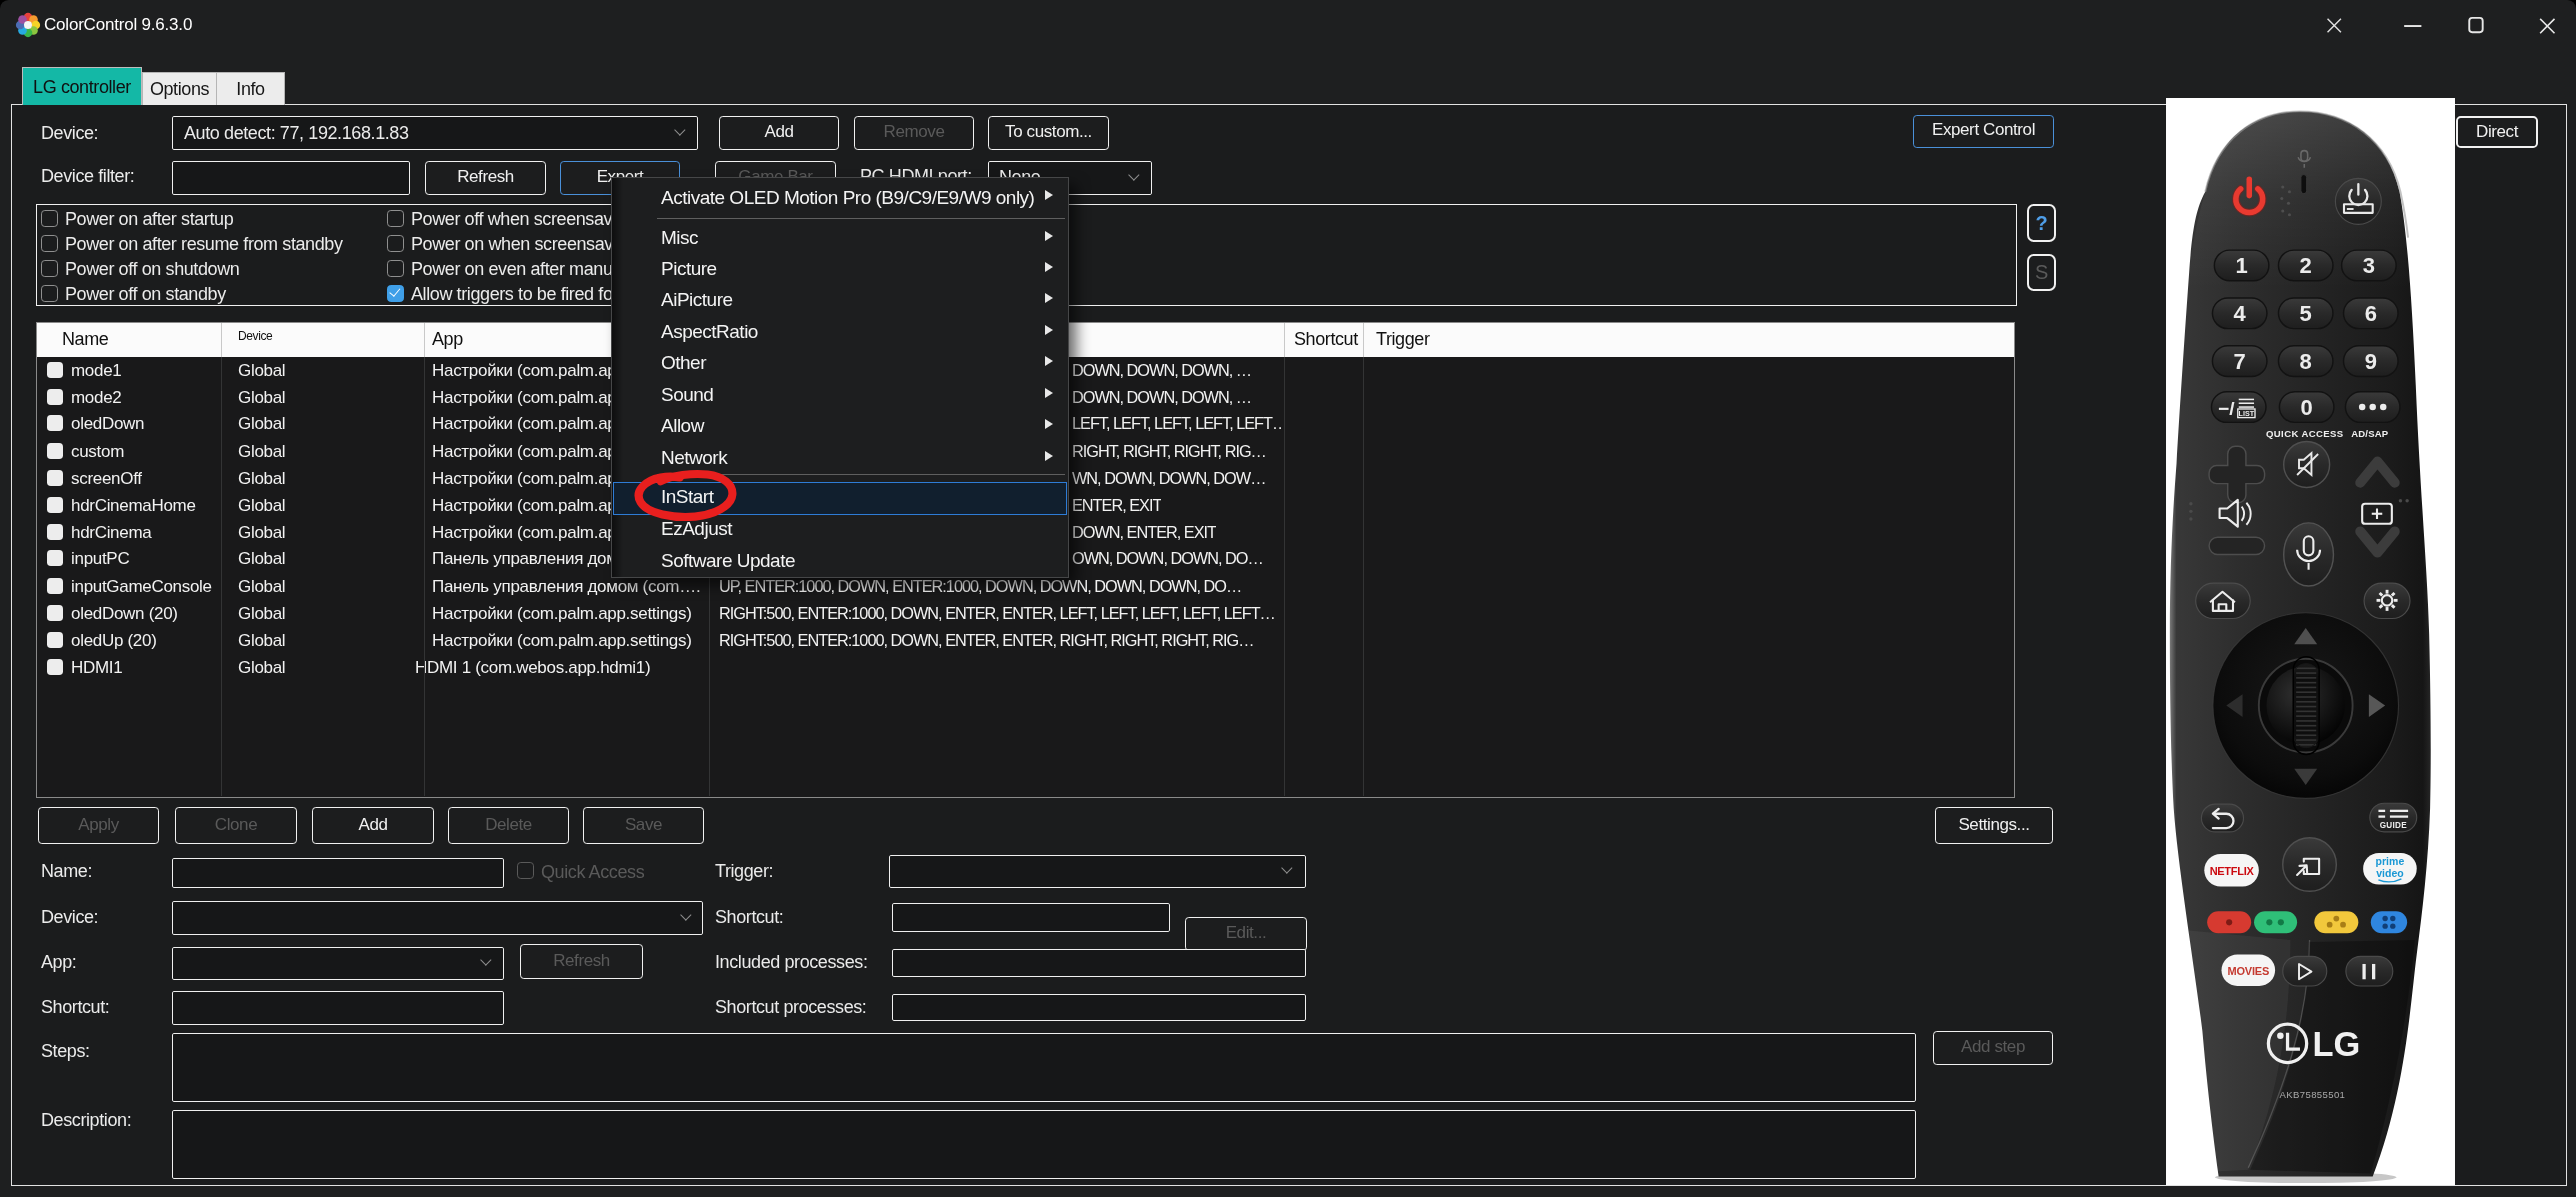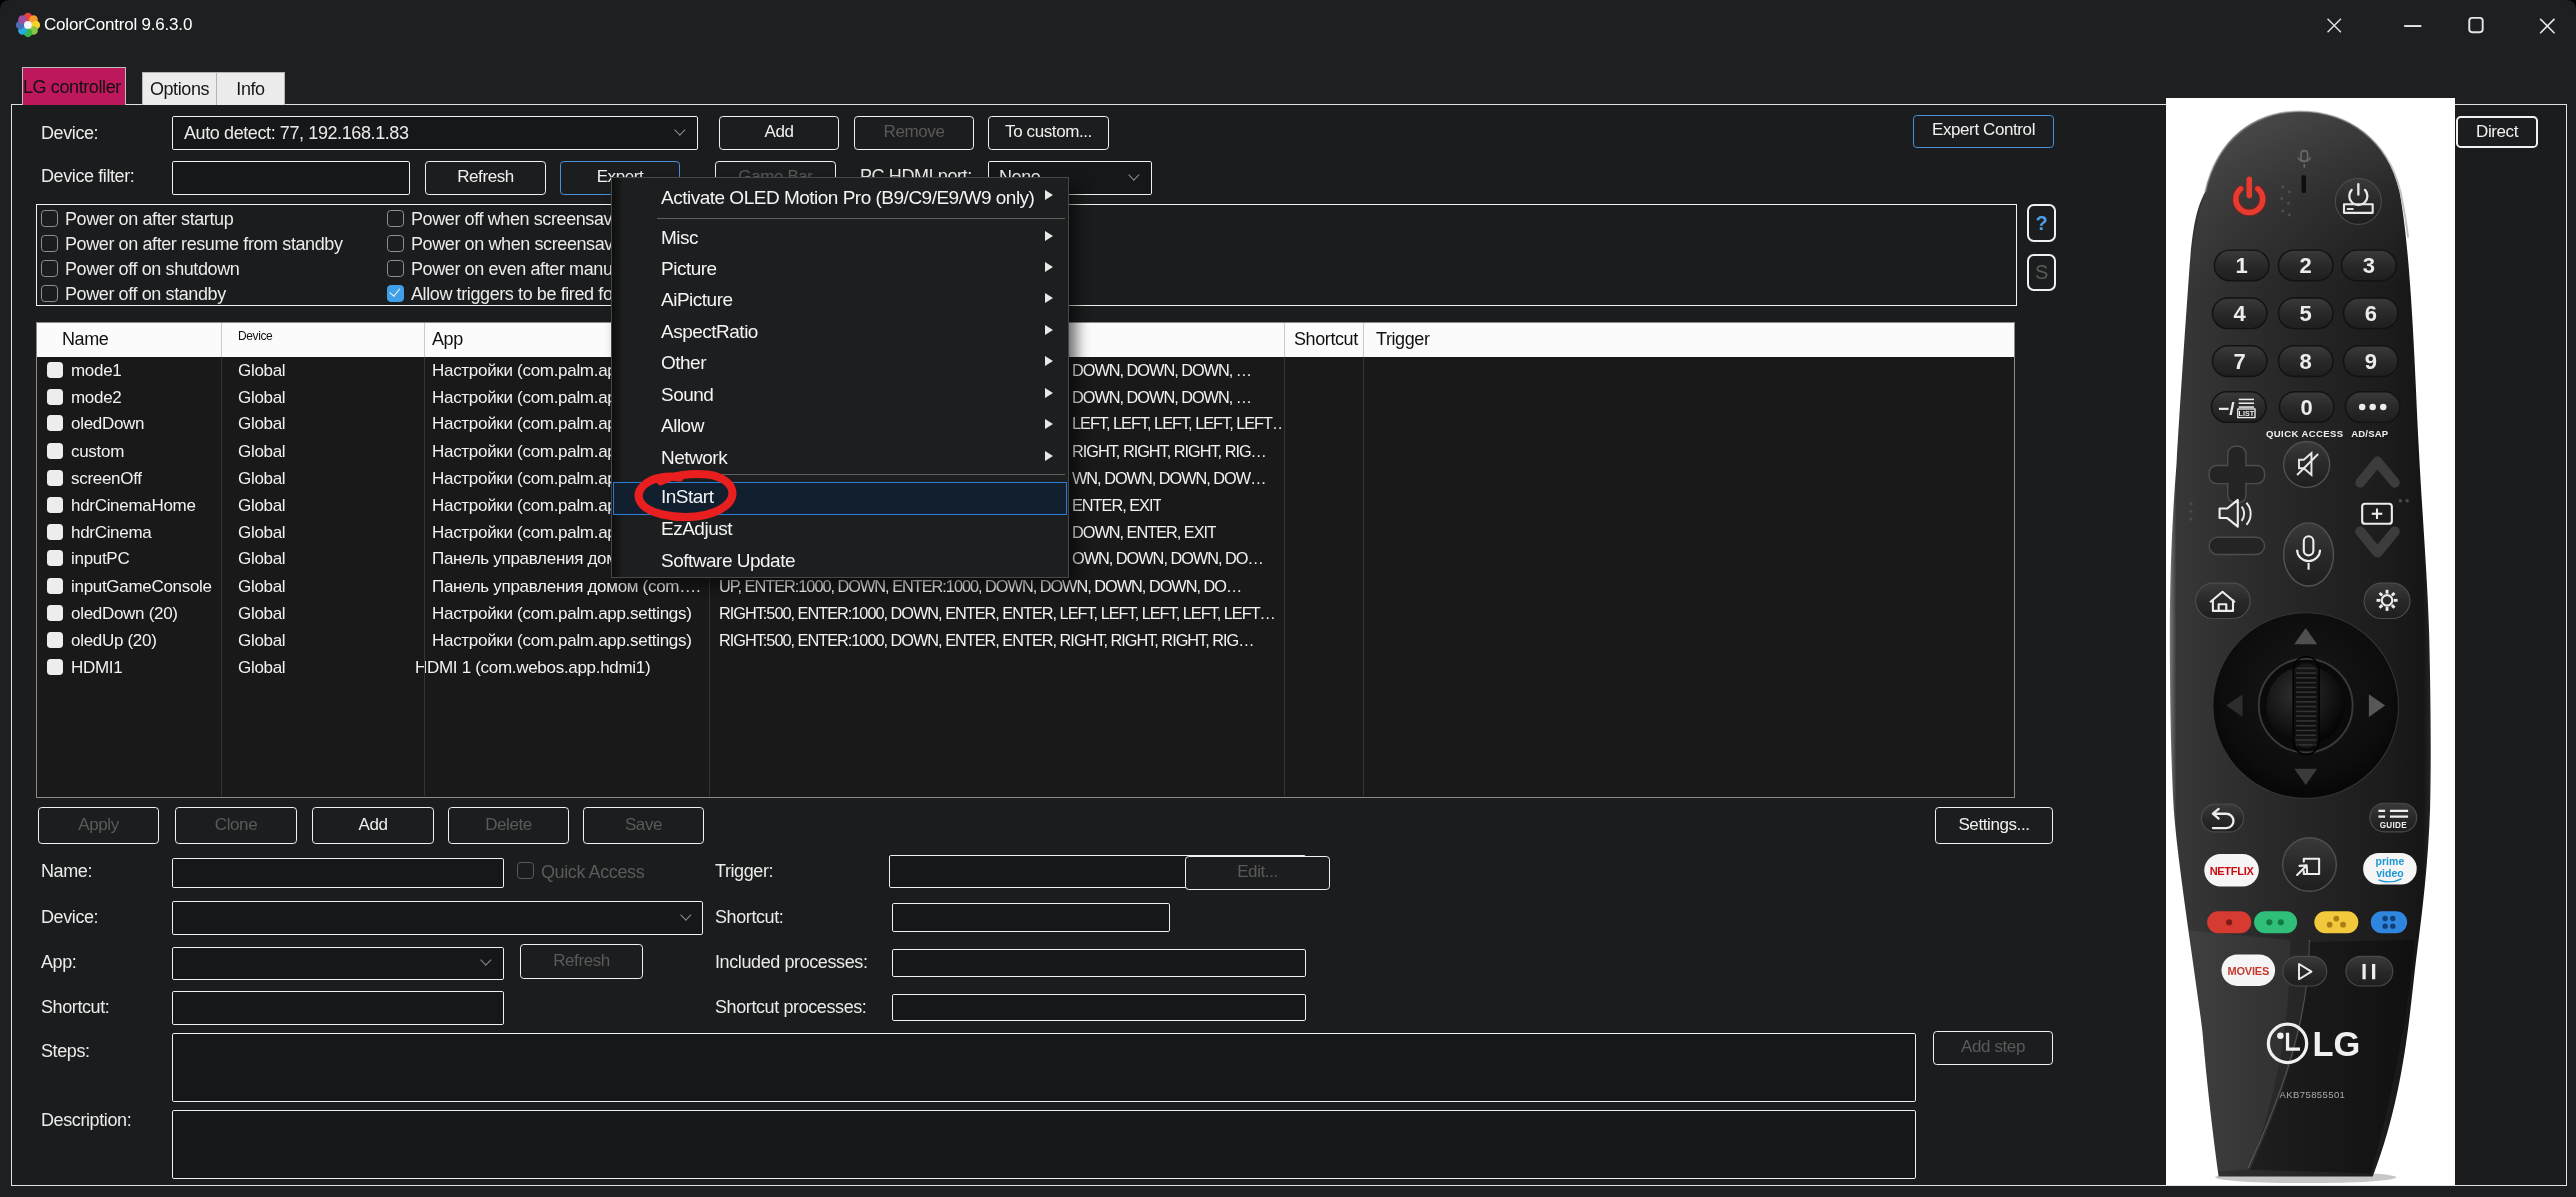--- a/index.html
+++ b/index.html
@@ -39,21 +39,21 @@
  </g>
 </svg>
 <div class="lbl" style="left:44px;top:15.3px;font-size:17px;letter-spacing:-0.2px;color:#fff">ColorControl 9.6.3.0</div>
 <svg class="abs" style="left:2317px;top:11.5px" width="249" height="29" viewBox="0 0 260 30">
  <path d="M11,7 l14,14 M25,7 l-14,14" stroke="#e0e0e0" stroke-width="1.5"></path>
  <line x1="91" y1="14.5" x2="109" y2="14.5" stroke="#e6e6e6" stroke-width="2"></line>
  <rect x="159" y="6" width="14" height="15" rx="3" fill="none" stroke="#e6e6e6" stroke-width="2"></rect>
  <path d="M233,7 l15,15 M248,7 l-15,15" stroke="#e6e6e6" stroke-width="1.7"></path>
 </svg>
 
-<div class="abs" style="left:22px;top:67px;width:104px;height:38px;background:#be185d;color:#101010;font-size:18px;letter-spacing:-0.4px;line-height:38px;border:1px solid #bdbdbd;border-bottom:none;z-index:3">LG controller</div>
+<div class="abs" style="left:22px;top:67px;width:120px;height:38px;background:#14b8a6;color:#101010;font-size:18px;letter-spacing:-0.4px;text-align:center;line-height:38px;border:1px solid #bdbdbd;border-bottom:none;z-index:3">LG controller</div>
 <div class="abs" style="left:142px;top:72px;width:75px;height:33px;background:#ececec;color:#161616;font-size:18px;letter-spacing:-0.4px;text-align:center;line-height:32px;border:1px solid #b5b5b5;border-bottom:none;z-index:2">Options</div>
 <div class="abs" style="left:216px;top:72px;width:69px;height:33px;background:#ececec;color:#161616;font-size:18px;letter-spacing:-0.4px;text-align:center;line-height:32px;border:1px solid #b5b5b5;border-bottom:none;z-index:2">Info</div>
 
 <div class="abs" style="left:10.5px;top:104px;width:2556px;height:1082px;background:#1b1c1d;border:1.9px solid #e2e2e2"></div>
 
 <div class="lbl" style="left:41px;top:123px">Device:</div>
 <div class="tb" style="left:172px;top:116px;width:526px;height:34px"></div>
 <div class="lbl" style="left:184px;top:123px;font-size:18px">Auto detect: 77, 192.168.1.83</div>
 <div class="cv" style="left:676px;top:126px"></div>
 <div class="btn" style="left:719px;top:116px;width:120px;height:34px;line-height:30px">Add</div>
@@ -183,21 +183,21 @@
 <div class="cb" style="left:517px;top:862px;border-color:#5a5a5a"></div>
 <div class="lbl dis" style="left:541px;top:862px;font-size:18px">Quick Access</div>
 <div class="lbl" style="left:715px;top:861px">Trigger:</div>
 <div class="tb" style="left:889px;top:855px;width:417px;height:33px"></div>
 <div class="cv" style="left:1283px;top:864px"></div>
 <div class="lbl" style="left:41px;top:907px">Device:</div>
 <div class="tb" style="left:172px;top:901px;width:531px;height:34px"></div>
 <div class="cv" style="left:682px;top:911px"></div>
 <div class="lbl" style="left:715px;top:907px">Shortcut:</div>
 <div class="tb" style="left:892px;top:903px;width:278px;height:29px"></div>
-<div class="btn dis" style="left:1185px;top:856px;width:145px;height:34px;line-height:30px">Edit...</div>
+<div class="btn dis" style="left:1185px;top:917px;width:122px;height:34px;line-height:30px">Edit...</div>
 <div class="lbl" style="left:41px;top:952px">App:</div>
 <div class="tb" style="left:172px;top:947px;width:332px;height:33px"></div>
 <div class="cv" style="left:482px;top:956px"></div>
 <div class="btn dis" style="left:520px;top:944px;width:123px;height:35px;line-height:32px">Refresh</div>
 <div class="lbl" style="left:715px;top:952px">Included processes:</div>
 <div class="tb" style="left:892px;top:949px;width:414px;height:28px"></div>
 <div class="lbl" style="left:41px;top:997px">Shortcut:</div>
 <div class="tb" style="left:172px;top:991px;width:332px;height:34px"></div>
 <div class="lbl" style="left:715px;top:997px">Shortcut processes:</div>
 <div class="tb" style="left:892px;top:994px;width:414px;height:27px"></div>

